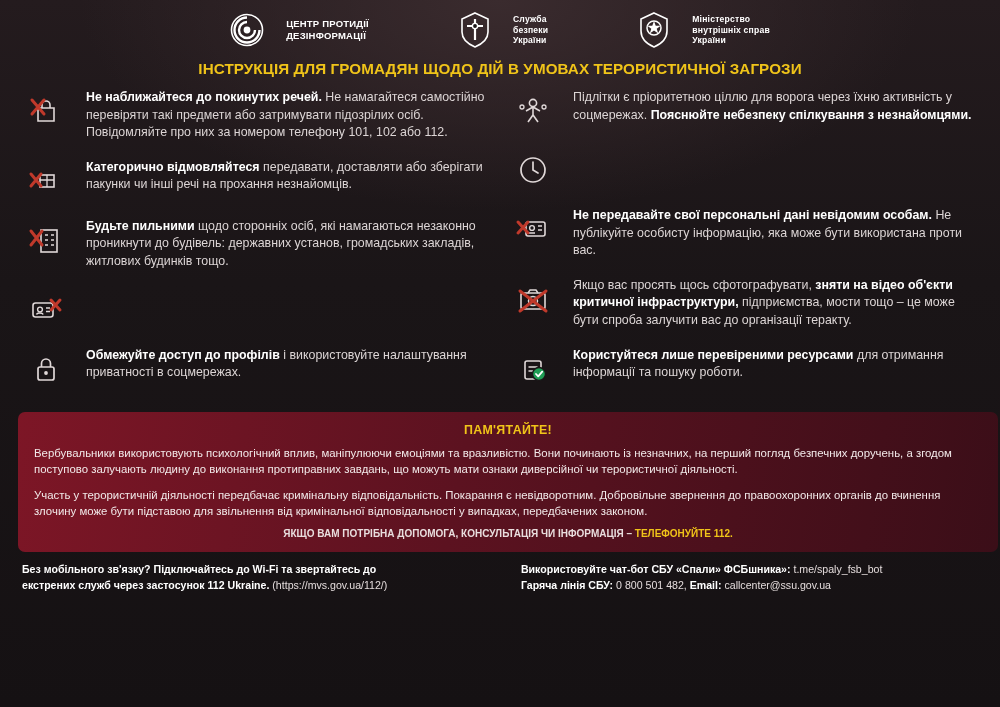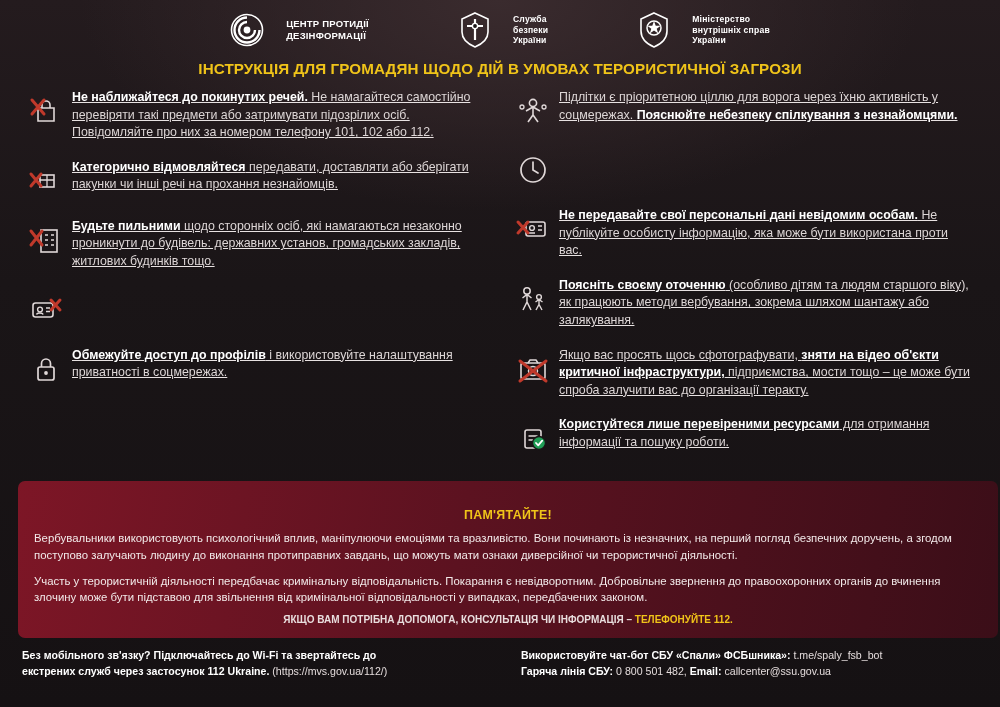--- a/index.html
+++ b/index.html
@@ -59,24 +59,23 @@
   .columns {
     display: flex;
     gap: 26px;
     padding: 0 26px;
     flex: 0 0 auto;
   }
   .col { width: 470px; }
 
   .item {
     display: flex;
-    gap: 6px;
+    gap: 20px;
     margin-bottom: 17px;
     align-items: flex-start;
-    text-decoration: underline;
   }
   .item-icon {
     flex: 0 0 40px;
     height: 40px;
     display: flex;
     align-items: center;
     justify-content: center;
     margin-top: 2px;
   }
   .item-text {
@@ -87,21 +86,21 @@
   .item-text b { color: #ffffff; font-weight: bold; }
 
   
   .col.right .item:first-child { margin-top: 0; }
 
   
   .remember {
     margin: 6px 2px 0 18px;
     border-radius: 7px;
     background: linear-gradient(100deg, #7d1626 0%, #5c1220 45%, #3b0e18 100%);
-    padding: 27px 16px 13px 16px;
+    padding: 11px 16px 13px 16px;
   }
   .remember-title {
     text-align: center;
     color: #f0c419;
     font-weight: bold;
     font-size: 12.4px;
     margin-bottom: 8px;
     letter-spacing: .3px;
   }
   .remember p {
@@ -269,31 +268,20 @@
           <svg width="38" height="38" viewBox="0 0 38 38">
             <rect x="12" y="12" width="19" height="14" rx="2" fill="none" stroke="#e0d8d8" stroke-width="1.6"></rect>
             <circle cx="18" cy="18" r="2.4" fill="none" stroke="#e0d8d8" stroke-width="1.4"></circle>
             <path d="M24 16h4M24 20h4M15 23h6" stroke="#e0d8d8" stroke-width="1.3"></path>
             <path d="M4 12 L14 23 M14 12 L4 23" stroke="#c0392b" stroke-width="3" stroke-linecap="round"></path>
           </svg>
         </span>
         <div class="item-text"><b>Не передавайте свої персональні дані невідомим особам.</b> Не публікуйте особисту інформацію, яка може бути використана проти вас.</div>
       </div>
 
-      <div class="item">
-        <span class="item-icon">
-          <svg width="38" height="38" viewBox="0 0 38 38">
-            <circle cx="13" cy="11" r="3.2" fill="none" stroke="#e0d8d8" stroke-width="1.5"></circle>
-            <path d="M13 14.5v7M8.5 18l4.5-3.5 4.5 3.5M9 30l4-8 4 8" fill="none" stroke="#e0d8d8" stroke-width="1.5"></path>
-            <circle cx="25" cy="17" r="2.4" fill="none" stroke="#e0d8d8" stroke-width="1.4"></circle>
-            <path d="M25 19.5v5M21.5 22l3.5-2.5 3.5 2.5M22 30l3-5.5 3 5.5" fill="none" stroke="#e0d8d8" stroke-width="1.4"></path>
-          </svg>
-        </span>
-        <div class="item-text"><b>Поясніть своєму оточенню</b> (особливо дітям та людям старшого віку), як працюють методи вербування, зокрема шляхом шантажу або залякування.</div>
-      </div>
 
       <div class="item">
         <span class="item-icon">
           <svg width="38" height="38" viewBox="0 0 38 38">
             <rect x="7" y="13" width="24" height="16" rx="2" fill="none" stroke="#e0d8d8" stroke-width="1.6"></rect>
             <path d="M14 13l2-3h6l2 3" fill="none" stroke="#e0d8d8" stroke-width="1.5"></path>
             <circle cx="19" cy="21" r="4.5" fill="none" stroke="#e0d8d8" stroke-width="1.5"></circle>
             <path d="M6 11 L32 31 M32 11 L6 31" stroke="#c0392b" stroke-width="3" stroke-linecap="round"></path>
           </svg>
         </span>

